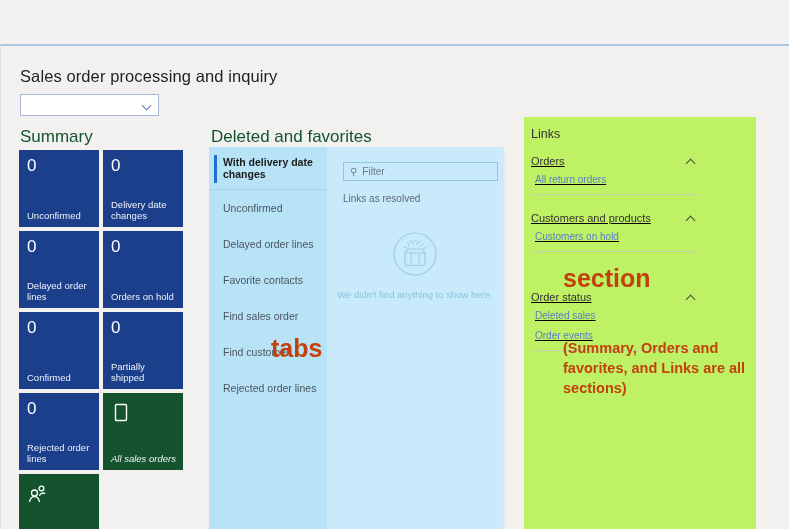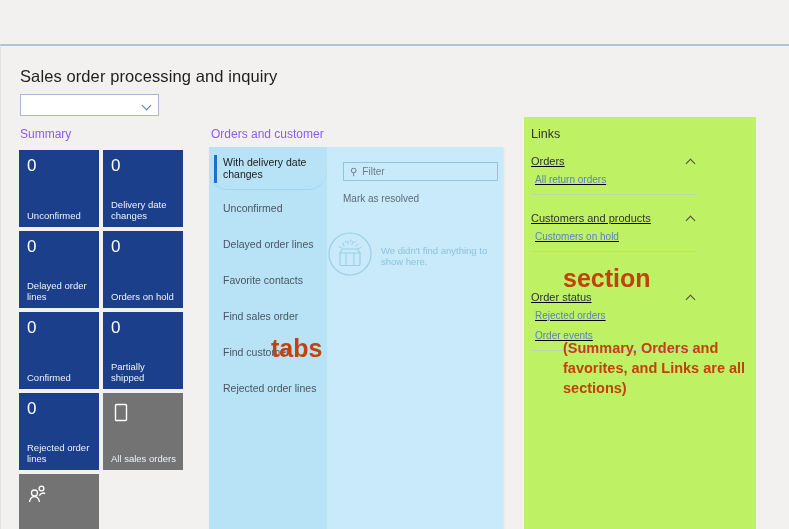--- a/index.html
+++ b/index.html
@@ -37,42 +37,42 @@
   .chev-down::before {
     content: ""; position: absolute; left: 0; top: 1px;
     width: 6px; height: 6px;
     border-left: 1.4px solid #5b7ab5; border-bottom: 1.4px solid #5b7ab5;
     transform: rotate(-45deg);
   }
 
   
   .section-heading {
     position: absolute;
-    font-size: 12px; color: #8b5cf6; text-align: right;
+    font-size: 17px; color: #14532d; text-align: right;
   }
   #summary-heading { left: 19px; top: 81px; }
   #orders-heading { left: 210px; top: 81px; }
 
   
   #summary-tiles {
     position: absolute; left: 18px; top: 104px;
     width: 164px;
     display: flex; flex-wrap: wrap;
     gap: 4px;
   }
   .tile {
     width: 80px; height: 77px;
     position: relative;
     padding: 7px 7px 6px 8px;
     display: flex; flex-direction: column; justify-content: space-between;
     color: #ffffff;
     cursor: pointer;
   }
   .tile.count { background: #1b3f8b; }
-  .tile.action { background: #737373; }
+  .tile.action { background: #14532d; font-style: italic; }
   .tile-value {
     font-size: 17px; line-height: 18px; font-weight: 400;
     color: #ffffff;
   }
   .tile-label {
     font-size: 9.5px; line-height: 11px; color: #eef2fa;
   }
   .tile-icon { width: 22px; height: 22px; margin-top: 2px; }
 
   
@@ -88,23 +88,22 @@
     background: #b8e3f6;
   }
   .tab {
     position: relative;
     padding: 9px 10px 9px 14px;
     font-size: 10.5px; line-height: 12px;
     color: #4a5560;
     cursor: pointer;
   }
   .tab.active {
-    color: #1a1a1a; font-weight: normal;
+    color: #1a1a1a; font-weight: bold;
     border-bottom: 1px solid #a4d3ea;
-    border-radius: 19px;
   }
   .tab.active::before {
     content: ""; position: absolute; left: 5px; top: 8px;
     width: 3px; height: 28px; background: #1f6fd0;
   }
   .tab.spacer { padding-top: 12px; padding-bottom: 12px; }
 
   #orders-content {
     position: absolute; left: 118px; top: 0;
     right: 0; bottom: 0;
@@ -118,21 +117,21 @@
     padding: 0 6px;
   }
   .search-glyph { font-size: 10px; color: #6b7b88; }
   .filter-text { font-size: 10px; color: #6b7b88; }
   .mark-resolved {
     position: absolute; left: 16px; top: 46px;
     font-size: 10px; color: #5d6b77; cursor: pointer;
   }
   .empty-state {
     position: absolute; left: 0; right: 0; top: 84px;
-    display: flex; flex-direction: row; align-items: center; gap: 8px;
+    display: flex; flex-direction: column; align-items: center; gap: 8px;
   }
   .empty-msg { font-size: 9.5px; color: #8cc3dc; }
 
   
   #links-panel {
     position: absolute; left: 523px; top: 71px;
     width: 232px; height: 441px;
     background: #bef264;
   }
   #links-heading-inner {
@@ -229,40 +228,40 @@
         <div class="tile-icon"><svg width="22" height="22" viewBox="0 0 22 22">
             <circle cx="7.5" cy="10" r="3" fill="none" stroke="#ffffff" stroke-width="1.3"></circle>
             <path d="M2.5 19 c0.6 -3.6 2.6 -5.4 5 -5.4 c2.4 0 4.4 1.8 5 5.4" fill="none" stroke="#ffffff" stroke-width="1.3"></path>
             <circle cx="14.5" cy="5.5" r="2.4" fill="none" stroke="#ffffff" stroke-width="1.3"></circle>
             <path d="M12.2 12.6 c1.9 -2.5 4.2 -3 6 -2" fill="none" stroke="#ffffff" stroke-width="1.3"></path>
           </svg></div>
         <div class="tile-label">All customers</div>
       </div>
     </div>
 
-  <div class="section-heading" id="orders-heading">Orders and customer</div>
+  <div class="section-heading" id="orders-heading">Deleted and favorites</div>
 
   <div id="orders-panel">
     <div id="tab-column">
         <div class="tab active"><span>With delivery date changes</span></div>
         <div class="tab spacer"><span>Unconfirmed</span></div>
         <div class="tab spacer"><span>Delayed order lines</span></div>
         <div class="tab spacer"><span>Favorite contacts</span></div>
         <div class="tab spacer"><span>Find sales order</span></div>
         <div class="tab spacer"><span>Find customer</span></div>
         <div class="tab spacer"><span>Rejected order lines</span></div>
       </div>
 
     <div id="orders-content">
       <div class="filter-box">
         <span class="search-glyph">⚲</span>
         <span class="filter-text">Filter</span>
       </div>
 
-      <div class="mark-resolved">Mark as resolved</div>
+      <div class="mark-resolved">Links as resolved</div>
 
       <div class="empty-state">
         <span>
           <svg width="46" height="46" viewBox="0 0 46 46">
             <circle cx="23" cy="23" r="21" fill="none" stroke="#9ccde3" stroke-width="1.2"></circle>
             <path d="M13 22 h20 v11 a1.5 1.5 0 0 1 -1.5 1.5 h-17 a1.5 1.5 0 0 1 -1.5 -1.5 z" fill="none" stroke="#9ccde3" stroke-width="1.2"></path>
             <path d="M13 22 l2.5 -4 h15 l2.5 4" fill="none" stroke="#9ccde3" stroke-width="1.2"></path>
             <path d="M19 22 v12 M27 22 v12" stroke="#9ccde3" stroke-width="1"></path>
             <g stroke="#9ccde3" stroke-width="1" stroke-linecap="round">
               <path d="M17 15 l-1 -3"></path>
@@ -299,21 +298,21 @@
             <span class="chev-up"></span>
           </div>
           <span class="link-item">Customers on hold</span>
           <div class="group-rule"></div>
         </div>
         <div class="link-group" style="top: 174px;">
           <div class="link-group-head">
             <span>Order status</span>
             <span class="chev-up"></span>
           </div>
-          <span class="link-item">Rejected orders</span>
+          <span class="link-item">Deleted sales</span>
           <span class="link-item">Order events</span>
           <div class="group-rule"></div>
         </div>
       </div>
   </div>
 
   <div class="annot" id="annot-tabs">tabs</div>
   <div class="annot" id="annot-section">section</div>
   <div class="annot" id="annot-note">(Summary, Orders and favorites, and Links are all sections)</div>
 

